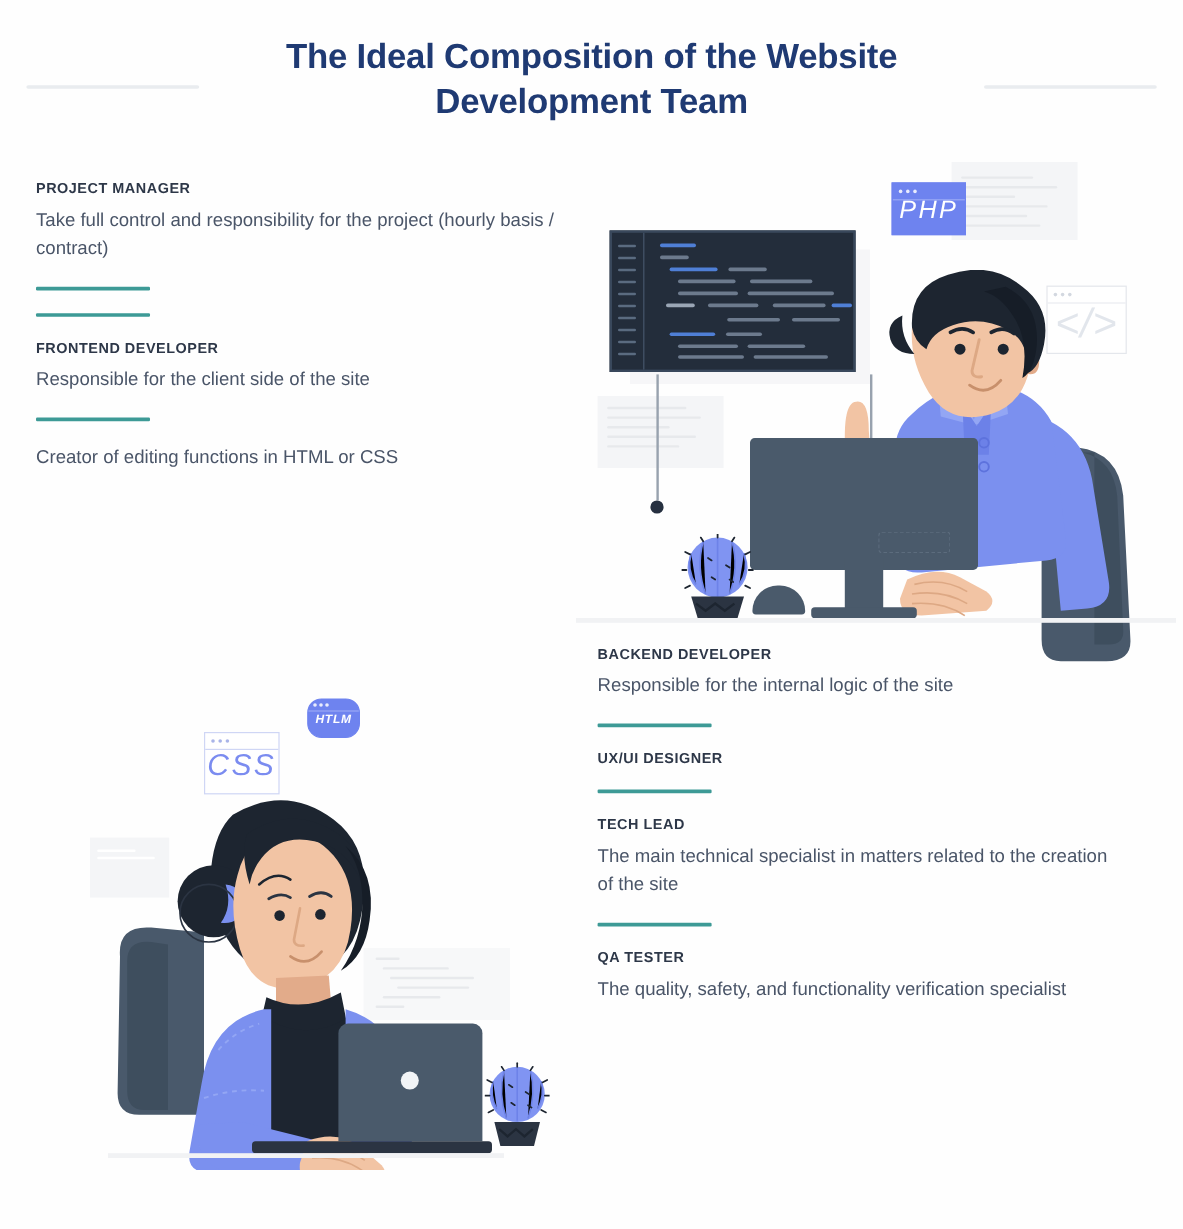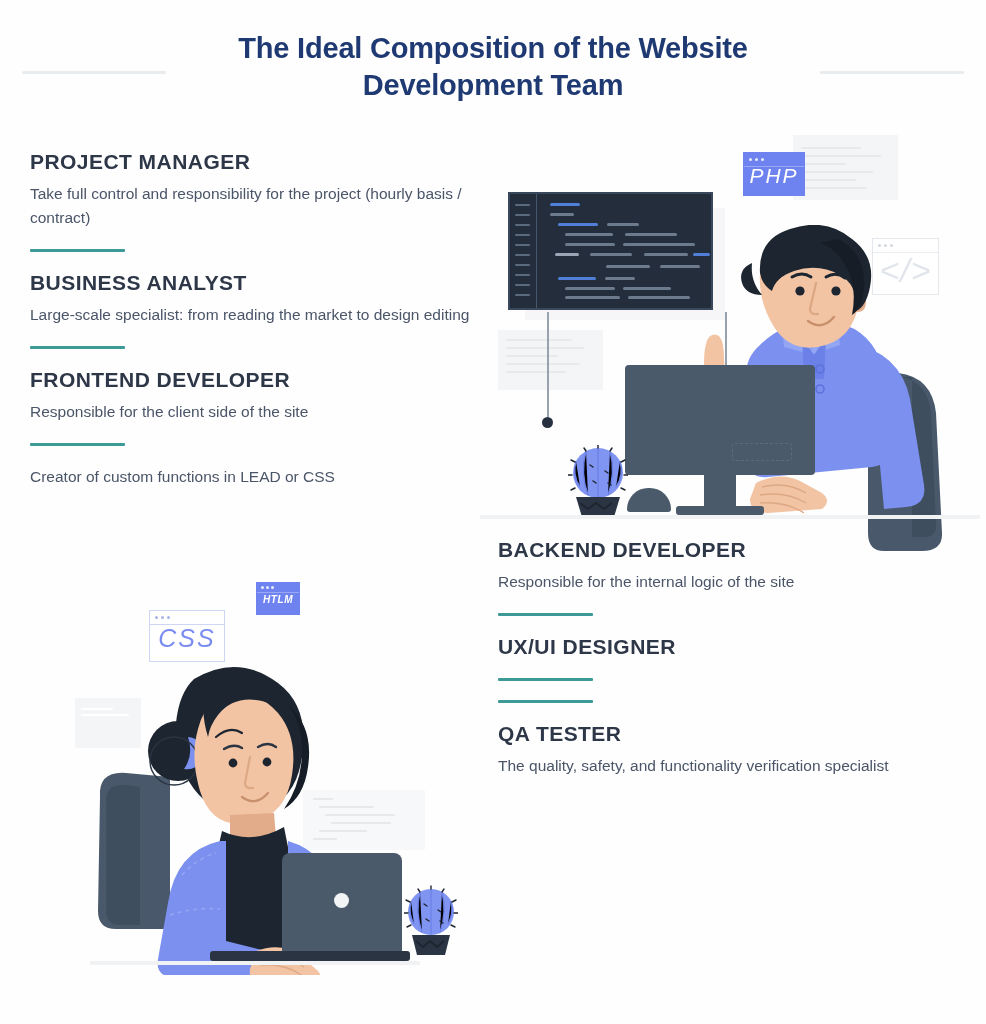--- a/index.html
+++ b/index.html
@@ -24,21 +24,21 @@
   .title-rule.right{left:820px;width:144px;}
 
   
   .col{position:absolute;}
   .col-left{left:30px;top:150px;width:440px;}
   .col-right{left:498px;top:538px;width:440px;}
 
   .entry{margin-bottom:0;}
   .entry h3{
     margin:0 0 8px 0;
-    font-size:21px;font-weight:700;letter-spacing:.45px;
+    font-size:12px;font-weight:700;letter-spacing:.45px;
     color:#2d3748;text-transform:uppercase;
   }
   .entry p{
     margin:0;
     font-size:15.5px;line-height:1.55;color:#4a5568;font-weight:400;
   }
   .divider{
     width:95px;height:3px;background:#3d9a96;
     margin:19px 0 19px 0;border-radius:1px;
   }
@@ -92,50 +92,50 @@
 </div>
 
 <div class="col col-left">
 
   <div class="entry">
     <h3>PROJECT MANAGER</h3>
     <p>Take full control and responsibility for the project (hourly basis / contract)</p>
   </div>
   <div class="divider"></div>
 
-  <div class="entry">
-    <h3>BUSINESS ANALYST</h3>
-    <p>Large-scale specialist: from reading the market to design editing</p>
-  </div>
   <div class="divider"></div>
 
   <div class="entry">
     <h3>FRONTEND DEVELOPER</h3>
     <p>Responsible for the client side of the site</p>
   </div>
   <div class="divider"></div>
 
   <div class="entry">
-    <p>Creator of custom functions in LEAD or CSS</p>
+    <p>Creator of editing functions in HTML or CSS</p>
   </div>
 </div>
 
 <div class="col col-right">
 
   <div class="entry">
     <h3>BACKEND DEVELOPER</h3>
     <p>Responsible for the internal logic of the site</p>
   </div>
   <div class="divider"></div>
 
   <div class="entry">
     <h3>UX/UI DESIGNER</h3>
   </div>
   <div class="divider"></div>
 
+  <div class="entry">
+    <h3>TECH LEAD</h3>
+    <p>The main technical specialist in matters related to the creation of the site</p>
+  </div>
   <div class="divider"></div>
 
   <div class="entry">
     <h3>QA TESTER</h3>
     <p>The quality, safety, and functionality verification specialist</p>
   </div>
 </div>
 
 <div class="scene" style="left:480px;top:130px;width:500px;height:420px;">
 
@@ -309,30 +309,30 @@
       <path d="M8 52 l44 0 -6 20 -32 0z" fill="#2b3442"></path>
       <path d="M12 58 l8 6 8 -6 8 6 8 -6" stroke="#1d2530" stroke-width="2" fill="none"></path>
     </svg>
   </div>
 
   <div style="position:absolute;left:0;top:385px;width:500px;height:4px;background:#f1f2f4;"></div>
 </div>
 
 <div class="scene" style="left:60px;top:565px;width:420px;height:420px;">
 
-  <div class="win filled" style="left:196px;top:17px;width:44px;height:33px;">
+  <div class="win filled" style="left:196px;top:17px;width:44px;height:33px;border-radius:12px;">
     <div class="bar" style="height:9px;">
       <i style="left:4px;top:3px"></i>
         <i style="left:9px;top:3px"></i>
         <i style="left:14px;top:3px"></i>
     </div>
     <div class="lbl" style="font-size:10px;letter-spacing:.6px;font-weight:700;">HTLM</div>
   </div>
 
-  <div class="win" style="left:89px;top:45px;width:76px;height:52px;">
+  <div class="win" style="left:110px;top:45px;width:63px;height:52px;">
     <div class="bar">
       <i style="left:5px"></i>
         <i style="left:11px"></i>
         <i style="left:17px"></i>
     </div>
     <div class="lbl" style="font-size:25px;">CSS</div>
   </div>
 
   <div class="paper" style="left:15px;top:133px;width:66px;height:50px;">
     <div class="ln" style="left:6px;top:10px;width:32px;background:#ffffff;"></div>

